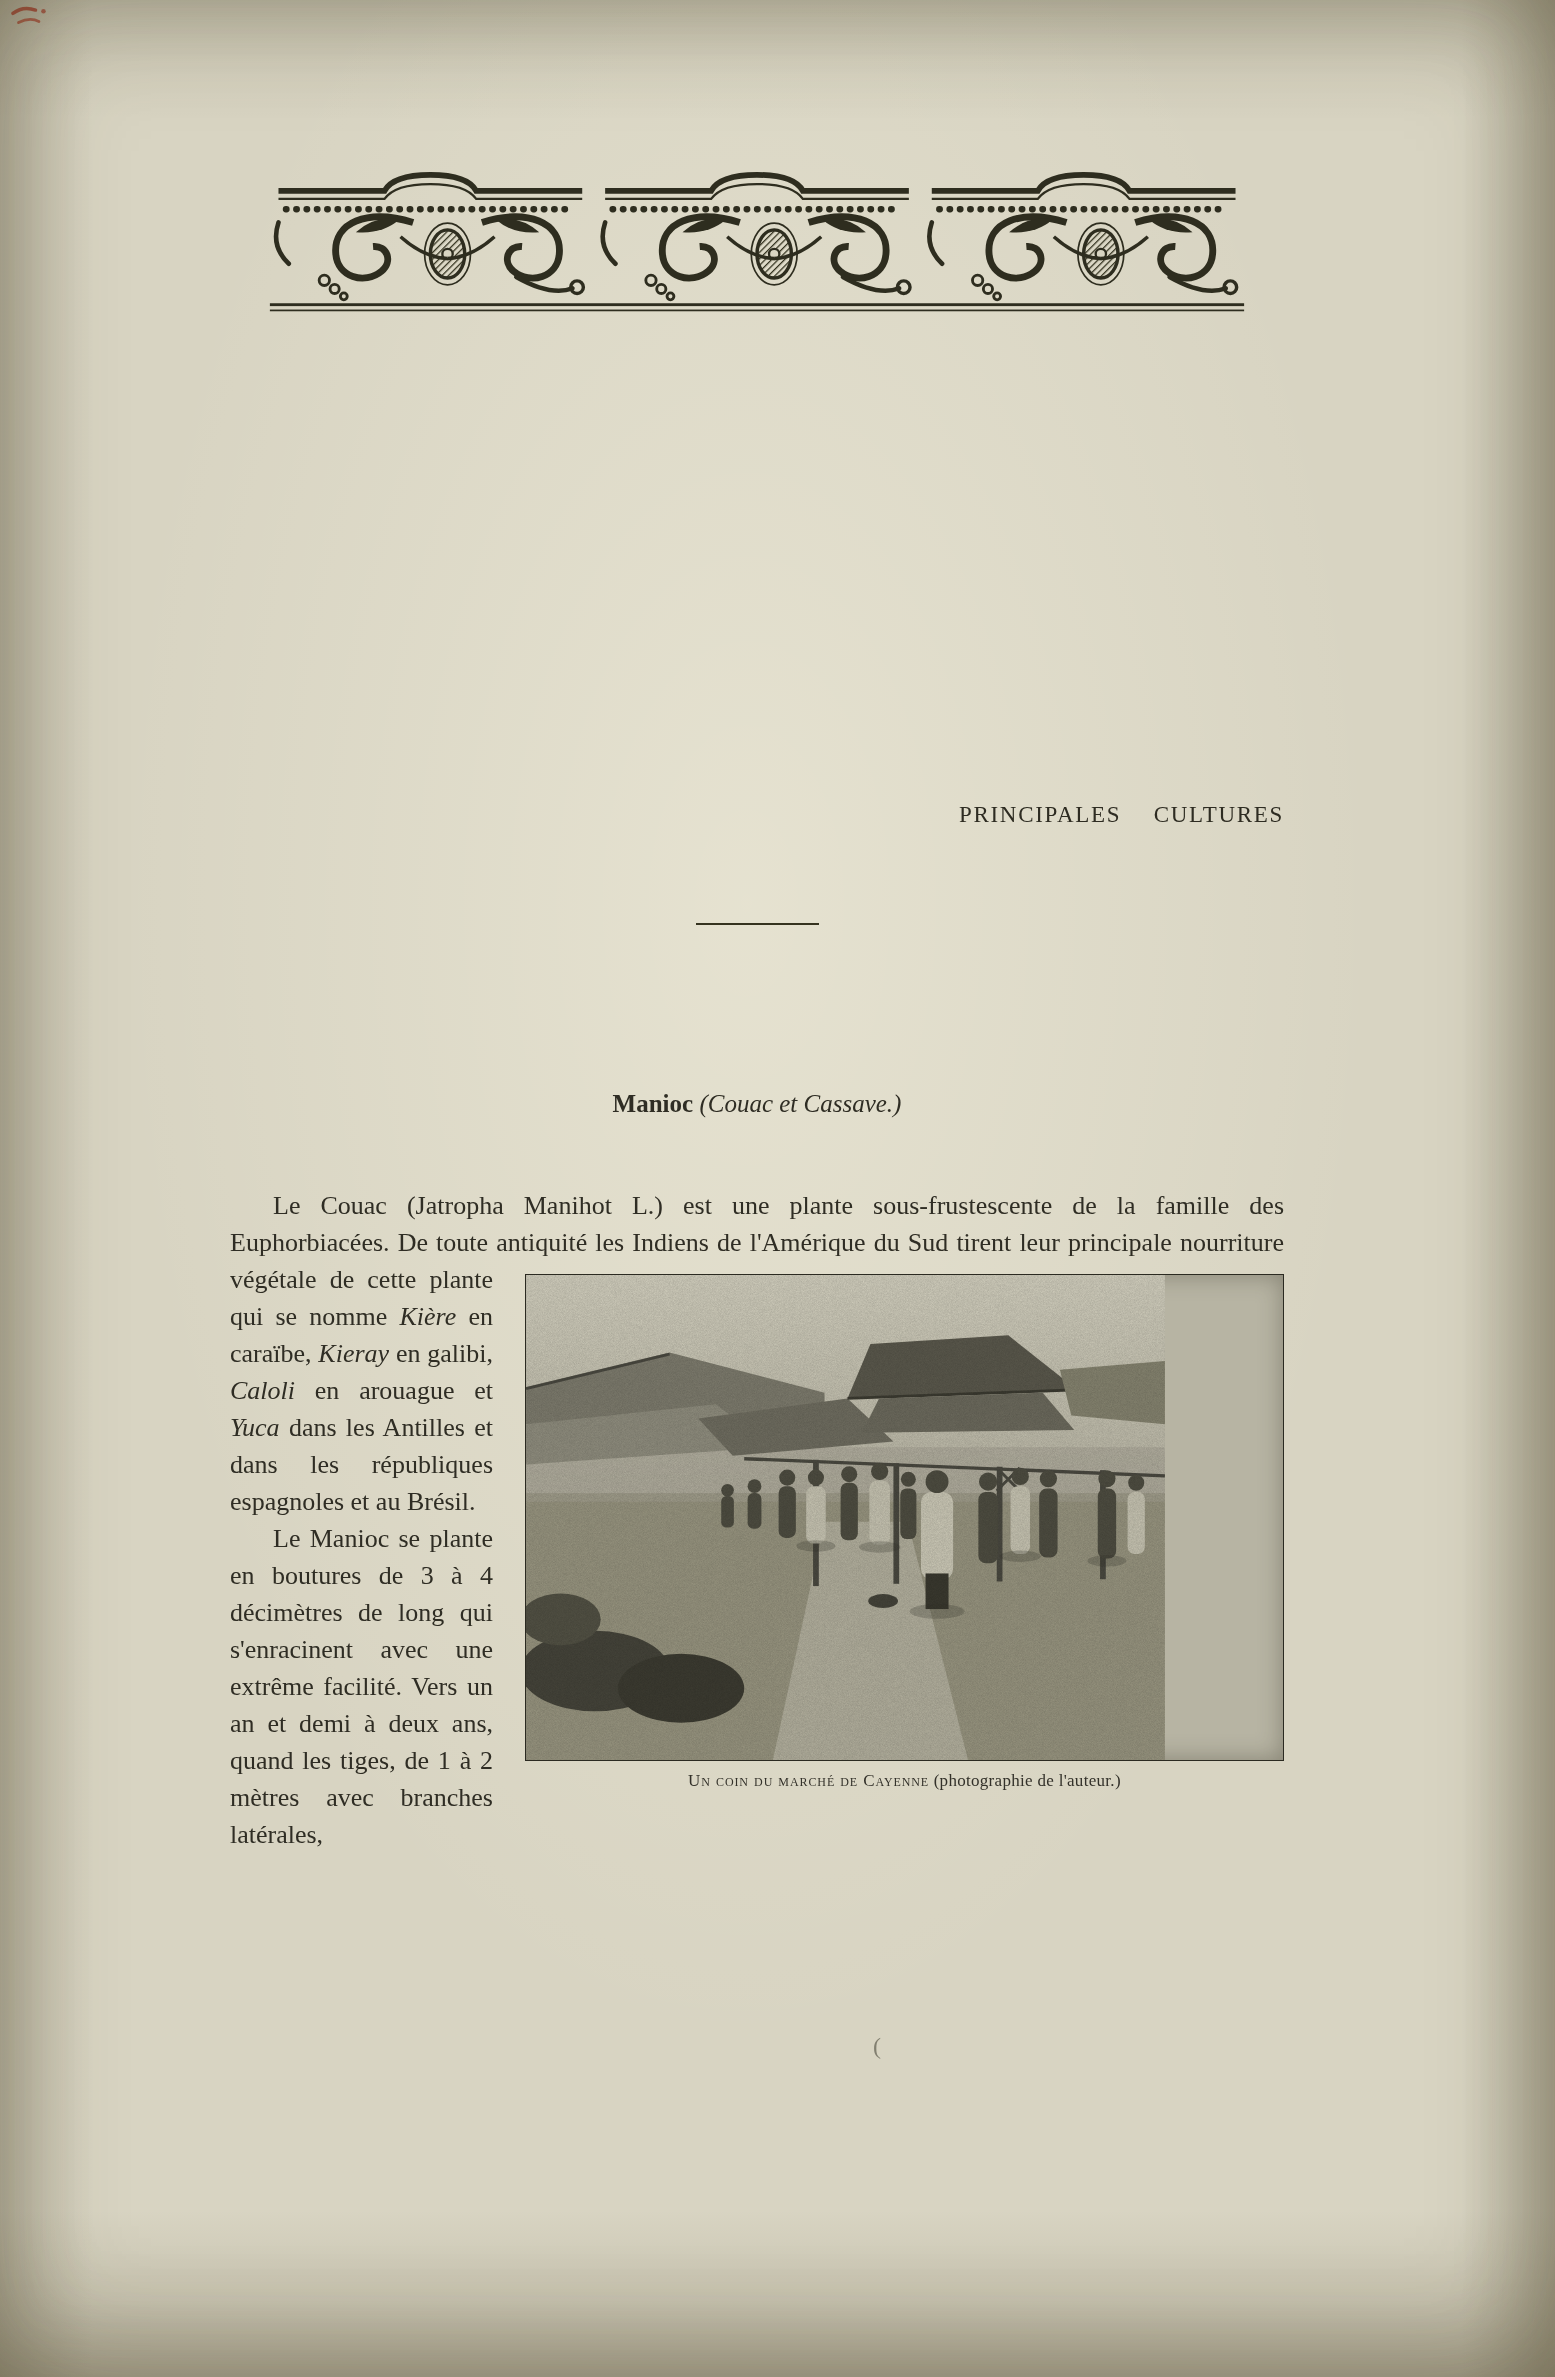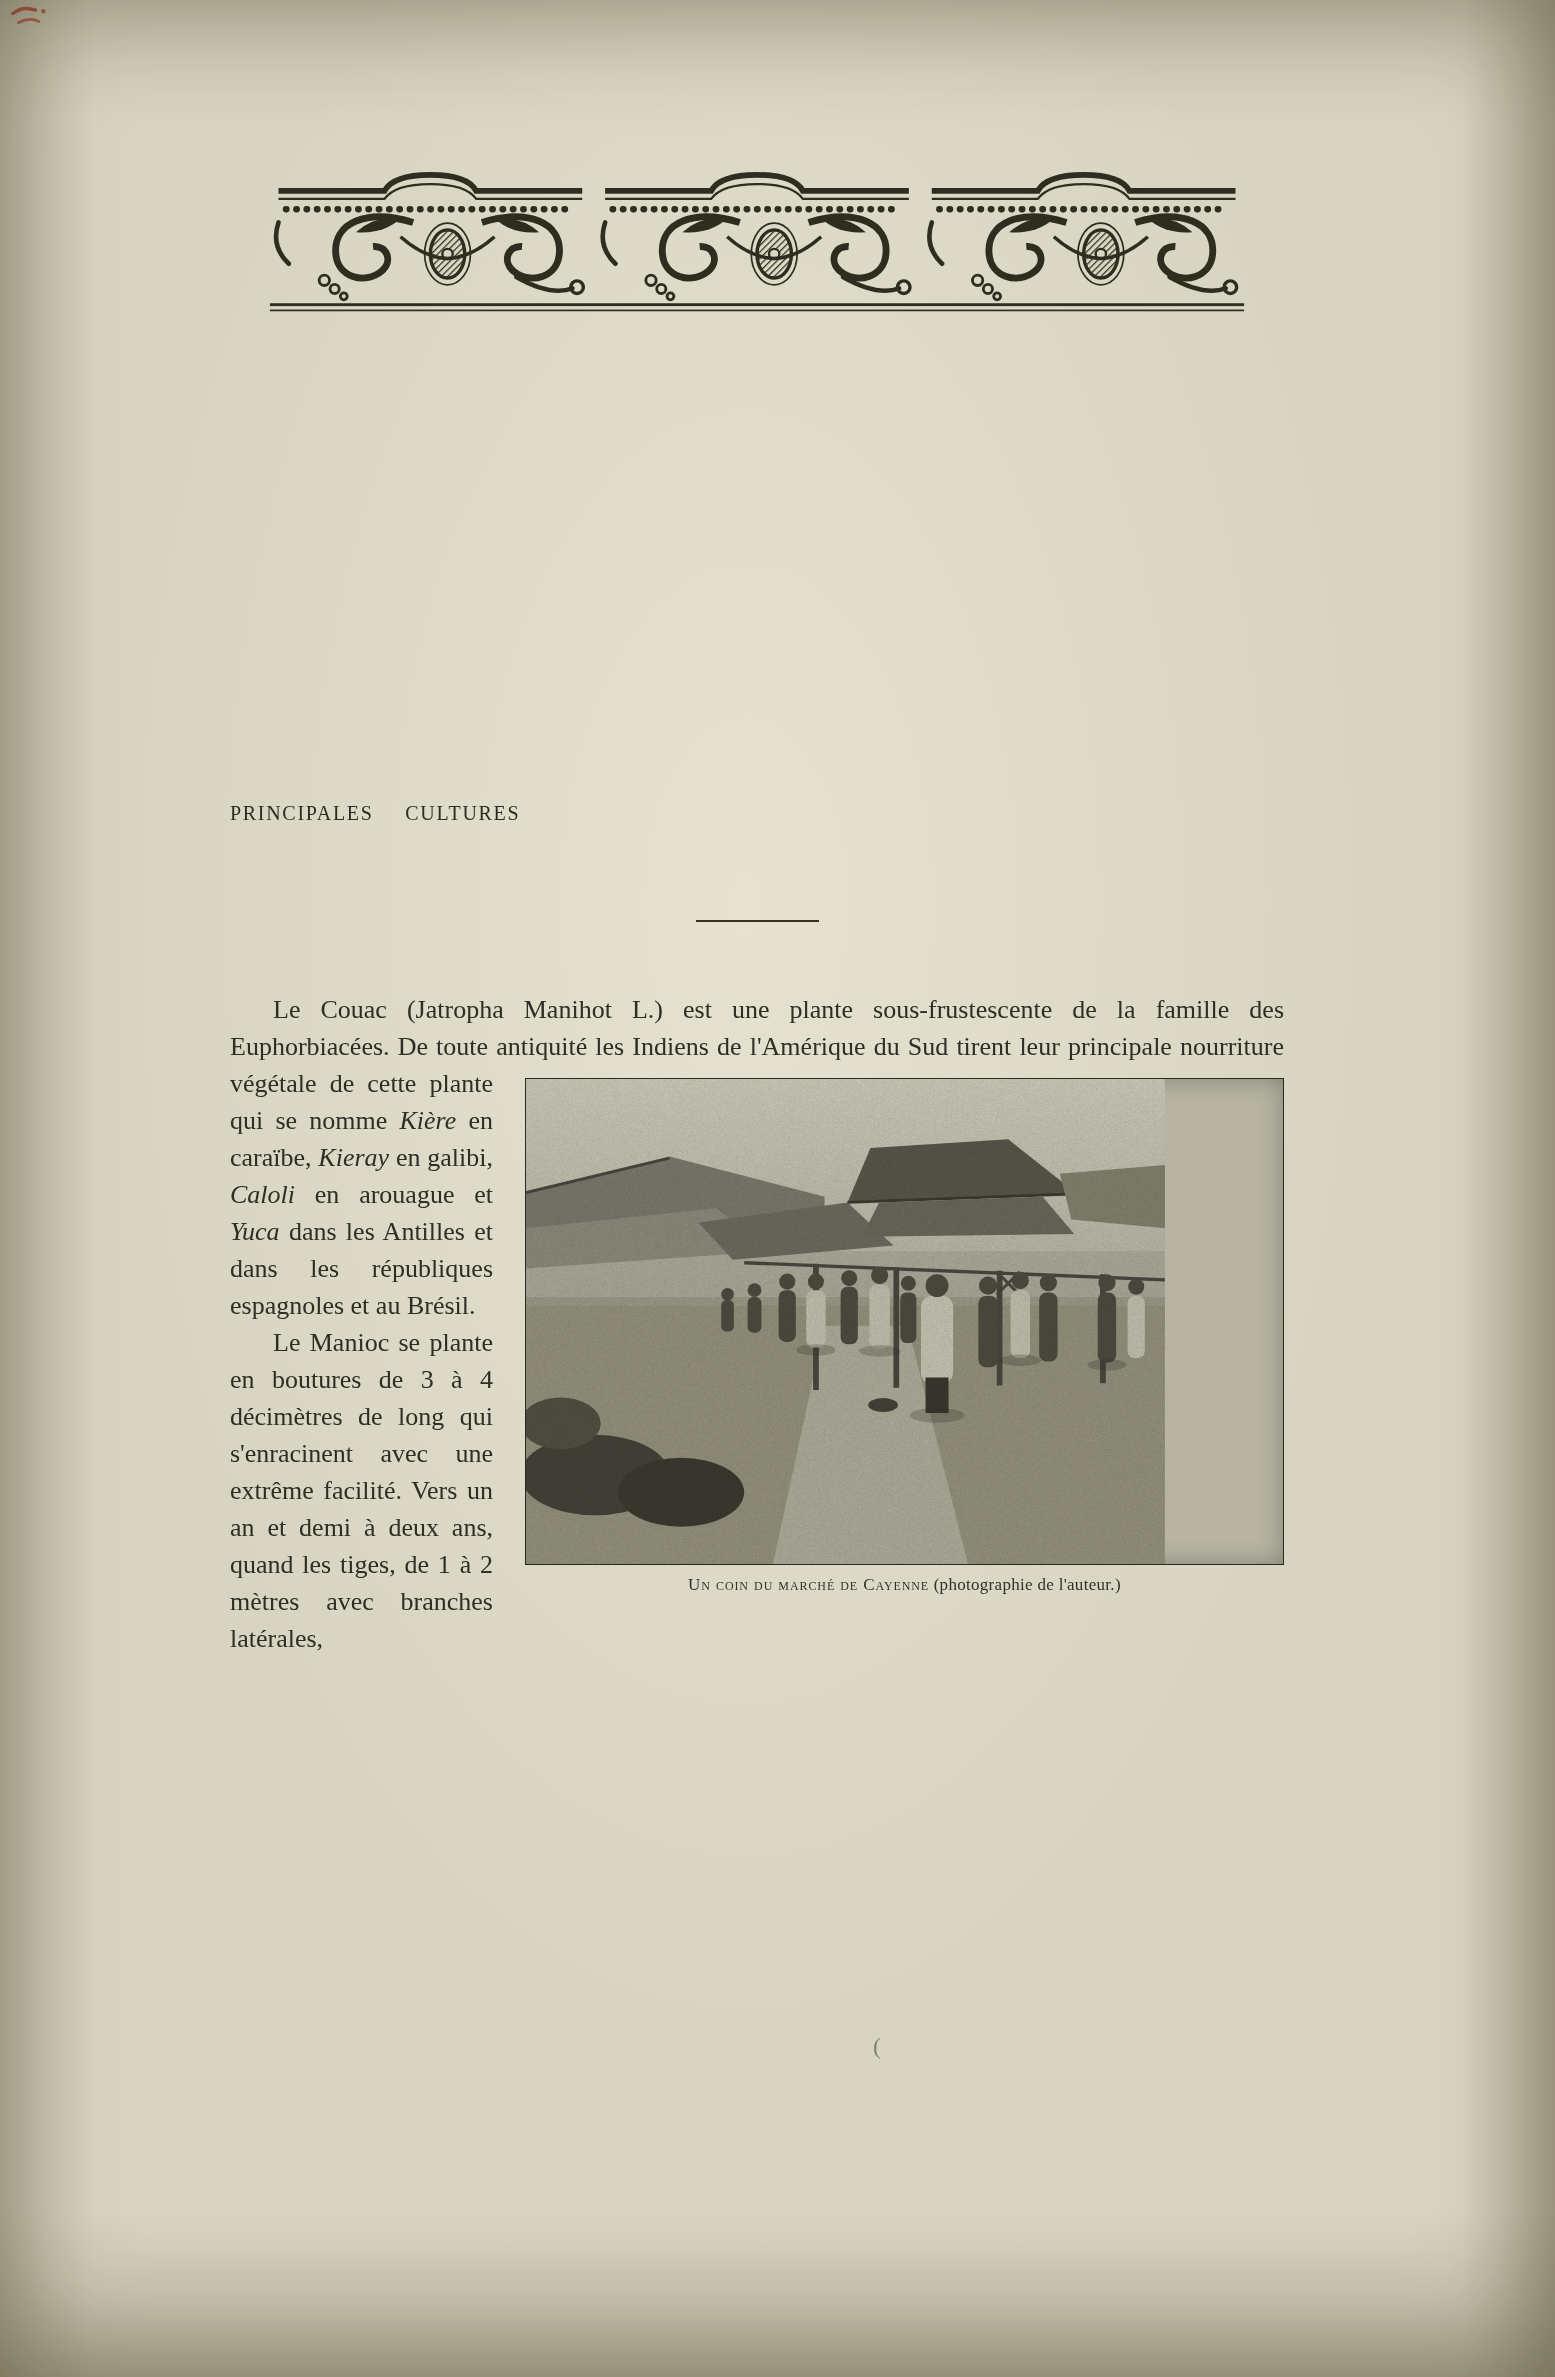--- a/index.html
+++ b/index.html
@@ -21,22 +21,22 @@
   }
   .vignette {
     position: absolute; inset: 0; pointer-events: none;
     box-shadow: inset 0 0 126px rgba(70,62,38,0.30), inset -29px 0 80px rgba(70,62,38,0.14), inset 0 -34px 92px rgba(70,62,38,0.18);
   }
   .red-mark { position: absolute; top: 1.1px; left: 8px; }
   .content { width: 1054px; margin-left: 230px; position: relative; }
   .ornament { display: block; margin: 168px auto 0; }
   .title {
     margin: 485px 0 0 0;
-    text-align: left;
-    font-size: 20px; font-weight: 400;
+    text-align: right;
+    font-size: 23px; font-weight: 400;
     letter-spacing: 1.7px; word-spacing: 25px;
     color: #2e2c22;
   }
   .rule { width: 123px; height: 1.7px; background: #35331f; margin: 95px auto 0; }
   .heading { margin: 165px 0 0 0; text-align: center; font-size: 25px; font-weight: 400; }
   .heading .bold { font-weight: bold; }
   .it { font-style: italic; }
   .body-text {
     margin-top: 69px;
     font-size: 26px; line-height: 37px;
@@ -104,20 +104,21 @@
       <use href="#motif" x="570"></use>
       <use href="#motif" x="1140"></use>
       <rect x="0" y="236" width="1700" height="5" fill="#2e2d1f"></rect>
       <rect x="0" y="247" width="1700" height="3" fill="#2e2d1f"></rect>
     </svg>
 
     <h1 class="title">PRINCIPALES CULTURES</h1>
 
     <div class="rule"></div>
 
+    <h2 class="heading"><span class="bold">Manioc</span><span class="it"> (Couac et Cassave.)</span></h2>
 
     <div class="body-text">
       <p><span>Le Couac (Jatropha Manihot L.) est une plante sous-frustescente de la famille des Euphorbiacées. De toute antiquité les Indiens de </span><span class="photo-float">
             <span class="photo-frame">
               <svg width="639" height="485" viewBox="0 0 1113 845">
         <defs>
           <linearGradient id="sky" x1="0" y1="0" x2="0" y2="1">
             <stop offset="0" stop-color="#d2cfbe"></stop>
             <stop offset="1" stop-color="#b4b1a0"></stop>
           </linearGradient>

